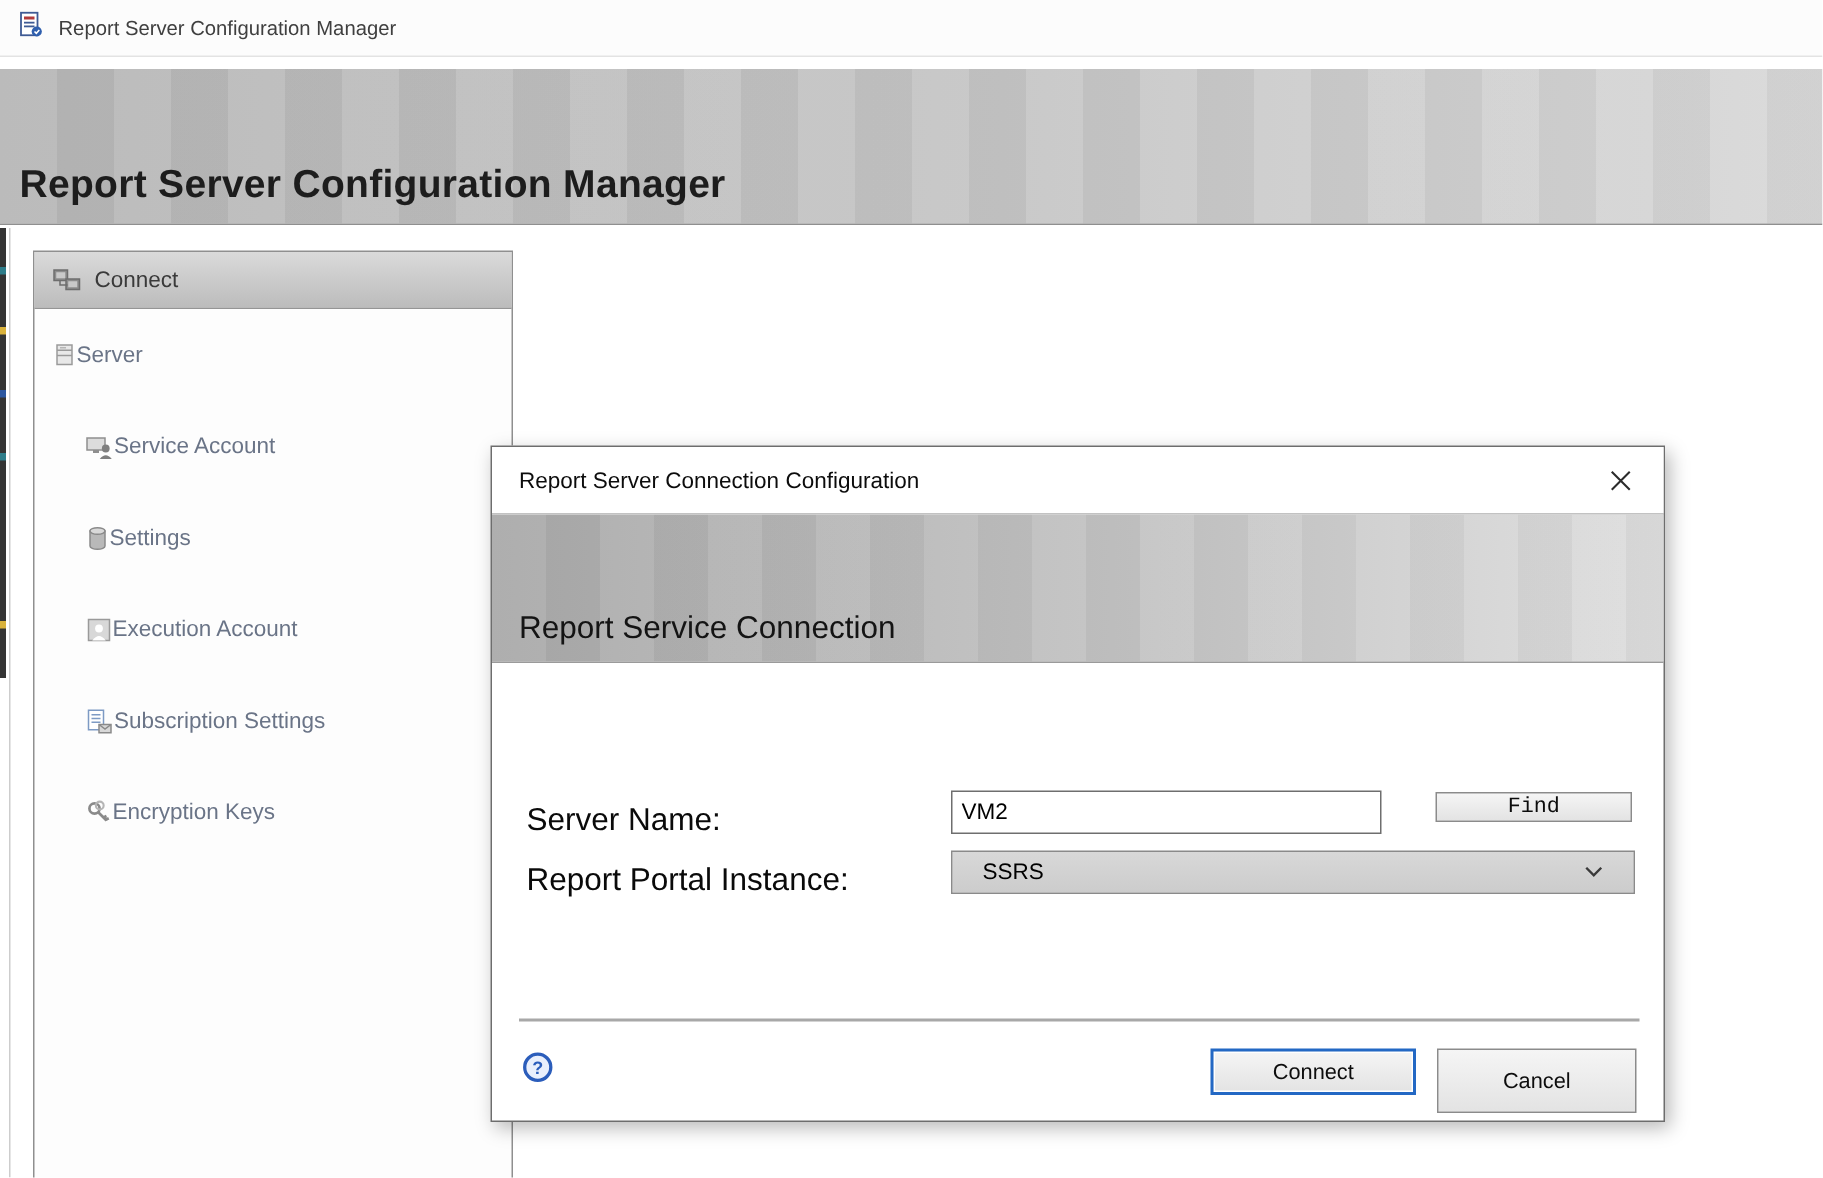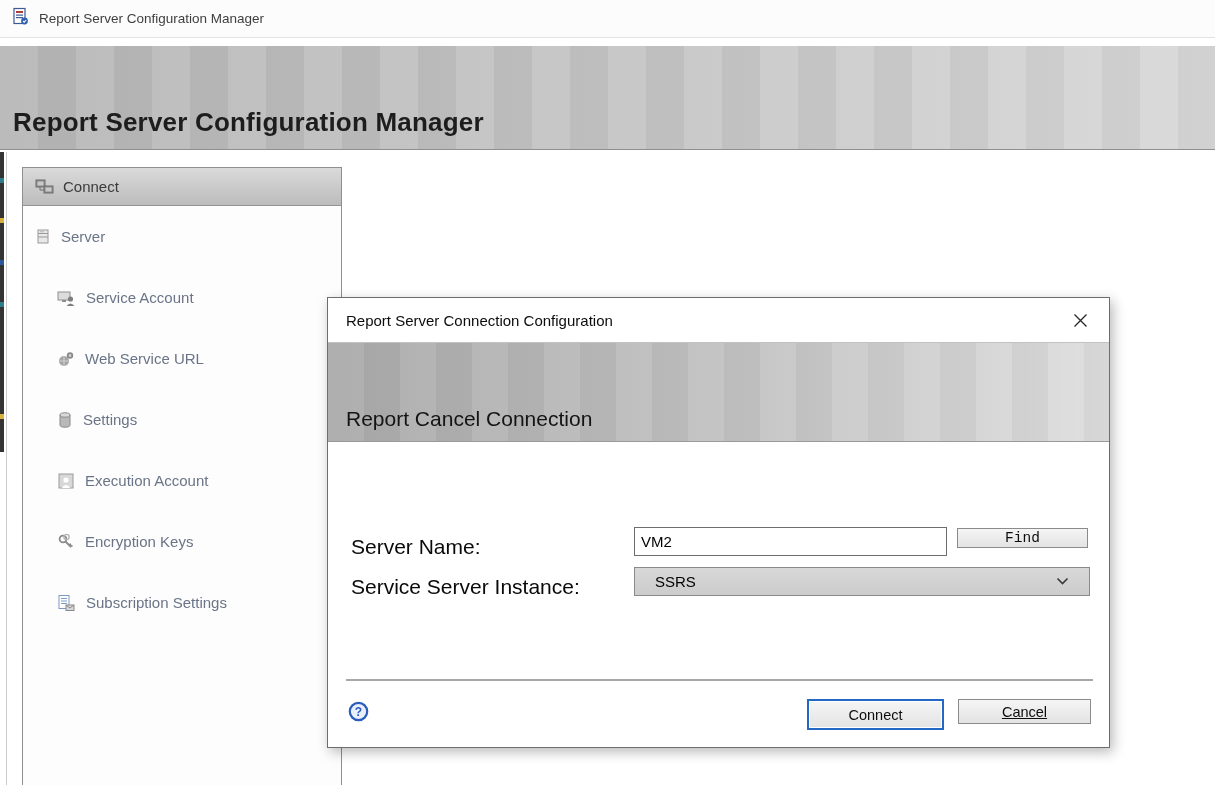--- a/index.html
+++ b/index.html
@@ -40,21 +40,21 @@
     position:absolute; left:22px; top:167px; width:320px; height:640px;
     background:#fdfdfd; border:1px solid #8f8f8f;
   }
   .sidebar-header{
     height:38px; display:flex; align-items:center; gap:9px; padding-left:12px;
     background:linear-gradient(180deg,#dadada 0%, #bcbcbc 100%);
     border-bottom:1px solid #959595;
     font-size:15px; color:#3a3a3a; cursor:default;
   }
   .sidebar-item{
-    height:61px; display:flex; align-items:center; gap:10px; padding-left:12px;
+    height:61px; display:flex; align-items:center; padding-left:12px;
     font-size:15px; color:#6a7487; cursor:default;
   }
   .sidebar-item.sub{ padding-left:34px; }
   .sidebar-item .ic, .sidebar-header .ic{ flex:0 0 auto; display:flex; }
 
   
   .dialog{
     position:absolute; left:327px; top:297px; width:783px; height:451px;
     background:#ffffff; border:1px solid #6d6d6d;
     box-shadow:3px 4px 12px rgba(0,0,0,0.28);
@@ -78,21 +78,21 @@
     font-size:21px; font-weight:500; color:#141414;
   }
   .instruction{
     position:absolute; left:20px; top:153px; width:610px;
     font-size:15px; line-height:19px; color:#090909;
   }
   .fld-label{ position:absolute; left:23px; font-size:21px; color:#0a0a0a; }
   .lbl-server{ top:237px; }
   .lbl-instance{ top:277px; }
   .txt-input{
-    position:absolute; left:306px; top:229px; width:313px; height:29px;
+    position:absolute; left:306px; top:229px; width:287px; height:29px;
     border:1px solid #6e6e6e; background:#fff; font-family:inherit;
     font-size:15px; color:#000; padding:0 6px; outline:none;
   }
   .btn{
     display:flex; align-items:center; justify-content:center;
     background:linear-gradient(180deg,#f5f5f5 0%, #e3e3e3 100%);
     border:1px solid #8b8b8b; font-size:14.5px; color:#0d0d0d; cursor:default;
   }
   .btn-find{ position:absolute; left:629px; top:230px; width:131px; height:20px;font-family:Liberation Mono, monospace; }
   .combo{
@@ -101,21 +101,21 @@
     border:1px solid #8a8a8a;
     display:flex; align-items:center; justify-content:space-between;
     padding:0 20px; font-size:15px; color:#000; cursor:default;
   }
   .separator{ position:absolute; left:18px; top:381px; width:747px; height:2px; background:#a8a8a8; }
   .help-btn{ position:absolute; left:20px; top:403px; width:21px; height:21px; cursor:default; }
   .btn-connect{
     position:absolute; left:479px; top:401px; width:137px; height:31px;
     border:2px solid #2368c4; box-shadow:inset 0 0 0 1px #ffffff;
   }
-  .btn-cancel{ position:absolute; left:630px; top:401px; width:133px; height:25px;text-decoration:underline; }
+  .btn-cancel{ position:absolute; left:630px; top:401px; width:133px; height:43px; }
 </style>
 </head>
 <body>
 
 <div class="titlebar">
   <span class="ic">
     <svg width="19" height="19" viewBox="0 0 19 19">
       <rect x="3" y="1.5" width="11" height="15" fill="#ffffff" stroke="#3e5a94" stroke-width="1.2"></rect>
       <rect x="5" y="4" width="7" height="2" fill="#b23b3b"></rect>
       <rect x="5" y="7.5" width="7" height="1.2" fill="#3e5a94"></rect>
@@ -172,31 +172,20 @@
       <svg width="19" height="18" viewBox="0 0 19 18">
         <rect x="1" y="3" width="12" height="8" fill="#dcdcdc" stroke="#8f8f8f"></rect>
         <rect x="5" y="11" width="4" height="2" fill="#8f8f8f"></rect>
         <circle cx="13.5" cy="10" r="2.6" fill="#7f7f7f"></circle>
         <path d="M9.5 17 q4 -5 8 0 z" fill="#7f7f7f"></path>
       </svg>
     </span>
     <span>Service Account</span>
   </div>
 
-  <div class="sidebar-item sub">
-    <span class="ic">
-      <svg width="18" height="18" viewBox="0 0 18 18">
-        <circle cx="7" cy="11" r="5" fill="#a5a5a5"></circle>
-        <path d="M2.5 11 h9 M7 6.5 v9" stroke="#d2d2d2" fill="none"></path>
-        <circle cx="13" cy="5.5" r="3.2" fill="#8a8a8a"></circle>
-        <rect x="11.8" y="4.3" width="2.4" height="2.4" fill="#d8d8d8"></rect>
-      </svg>
-    </span>
-    <span>Web Service URL</span>
-  </div>
 
   <div class="sidebar-item sub">
     <span class="ic">
       <svg width="16" height="18" viewBox="0 0 16 18">
         <path d="M3 4 v10 a5 2.2 0 0 0 10 0 V4 z" fill="#b9b9b9" stroke="#8a8a8a"></path>
         <ellipse cx="8" cy="4" rx="5" ry="2.2" fill="#d9d9d9" stroke="#8a8a8a"></ellipse>
       </svg>
     </span>
     <span>Settings</span>
   </div>
@@ -205,71 +194,71 @@
 
   <div class="sidebar-item sub">
     <span class="ic">
       <svg width="18" height="18" viewBox="0 0 18 18">
         <rect x="2" y="2" width="14" height="14" fill="#d8d8d8" stroke="#9a9a9a"></rect>
         <circle cx="9" cy="8" r="2.6" fill="#ffffff"></circle>
         <path d="M4.5 16 q4.5 -6 9 0 z" fill="#ffffff"></path>
       </svg>
     </span>
     <span>Execution Account</span>
-  </div>
-
-  <div class="sidebar-item sub">
-    <span class="ic">
-      <svg width="18" height="18" viewBox="0 0 18 18">
-        <circle cx="6" cy="6" r="3.4" fill="none" stroke="#8a8a8a" stroke-width="1.8"></circle>
-        <path d="M8.5 8.5 L14 14 M12 12 l2 -1 M13.5 13.5 l2 -1" stroke="#8a8a8a" stroke-width="1.8" fill="none"></path>
-        <circle cx="9.5" cy="4" r="2.6" fill="none" stroke="#b5b5b5" stroke-width="1.4"></circle>
-      </svg>
-    </span>
-    <span>Encryption Keys</span>
   </div>
 
   <div class="sidebar-item sub">
     <span class="ic">
       <svg width="19" height="18" viewBox="0 0 19 18">
         <rect x="2" y="1.5" width="10" height="13" fill="#ffffff" stroke="#7d9ac4"></rect>
         <line x1="4" y1="4.5" x2="10" y2="4.5" stroke="#7d9ac4"></line>
         <line x1="4" y1="7" x2="10" y2="7" stroke="#7d9ac4"></line>
         <line x1="4" y1="9.5" x2="10" y2="9.5" stroke="#7d9ac4"></line>
         <rect x="9" y="11" width="8" height="5.5" fill="#d8d8d8" stroke="#8a8a8a"></rect>
         <path d="M9 11 l4 3 l4 -3" fill="none" stroke="#8a8a8a"></path>
       </svg>
     </span>
     <span>Subscription Settings</span>
   </div>
+
+  <div class="sidebar-item sub">
+    <span class="ic">
+      <svg width="18" height="18" viewBox="0 0 18 18">
+        <circle cx="6" cy="6" r="3.4" fill="none" stroke="#8a8a8a" stroke-width="1.8"></circle>
+        <path d="M8.5 8.5 L14 14 M12 12 l2 -1 M13.5 13.5 l2 -1" stroke="#8a8a8a" stroke-width="1.8" fill="none"></path>
+        <circle cx="9.5" cy="4" r="2.6" fill="none" stroke="#b5b5b5" stroke-width="1.4"></circle>
+      </svg>
+    </span>
+    <span>Encryption Keys</span>
+  </div>
 </div>
 
 <div class="dialog">
 
   <div class="dialog-titlebar">
     <span class="dialog-title">Report Server Connection Configuration</span>
     <span class="close-btn">
       <svg width="15" height="15" viewBox="0 0 15 15">
         <path d="M1.5 1.5 L13.5 13.5 M13.5 1.5 L1.5 13.5" stroke="#2b2b2b" stroke-width="1.4"></path>
       </svg>
     </span>
   </div>
 
   <div class="dialog-banner">
-    <div class="dialog-heading">Report Cancel Connection</div>
+    <div class="dialog-heading">Report Service Connection</div>
   </div>
 
 
   <div class="fld-label lbl-server">Server Name:</div>
   <input class="txt-input" type="text" value="VM2" style="">
   <div class="btn btn-find">
     <span>Find</span>
   </div>
 
-  <div class="fld-label lbl-instance">Service Server Instance:</div>
+  <div class="fld-label lbl-instance">Report Portal Instance:</div>
   <div class="combo">
     <span>SSRS</span>
     <span style="display:flex;">
       <svg width="13" height="9" viewBox="0 0 13 9">
         <path d="M1.5 1.5 L6.5 6.5 L11.5 1.5" fill="none" stroke="#3a3a3a" stroke-width="1.6"></path>
       </svg>
     </span>
   </div>
 
   <div class="separator"></div>

